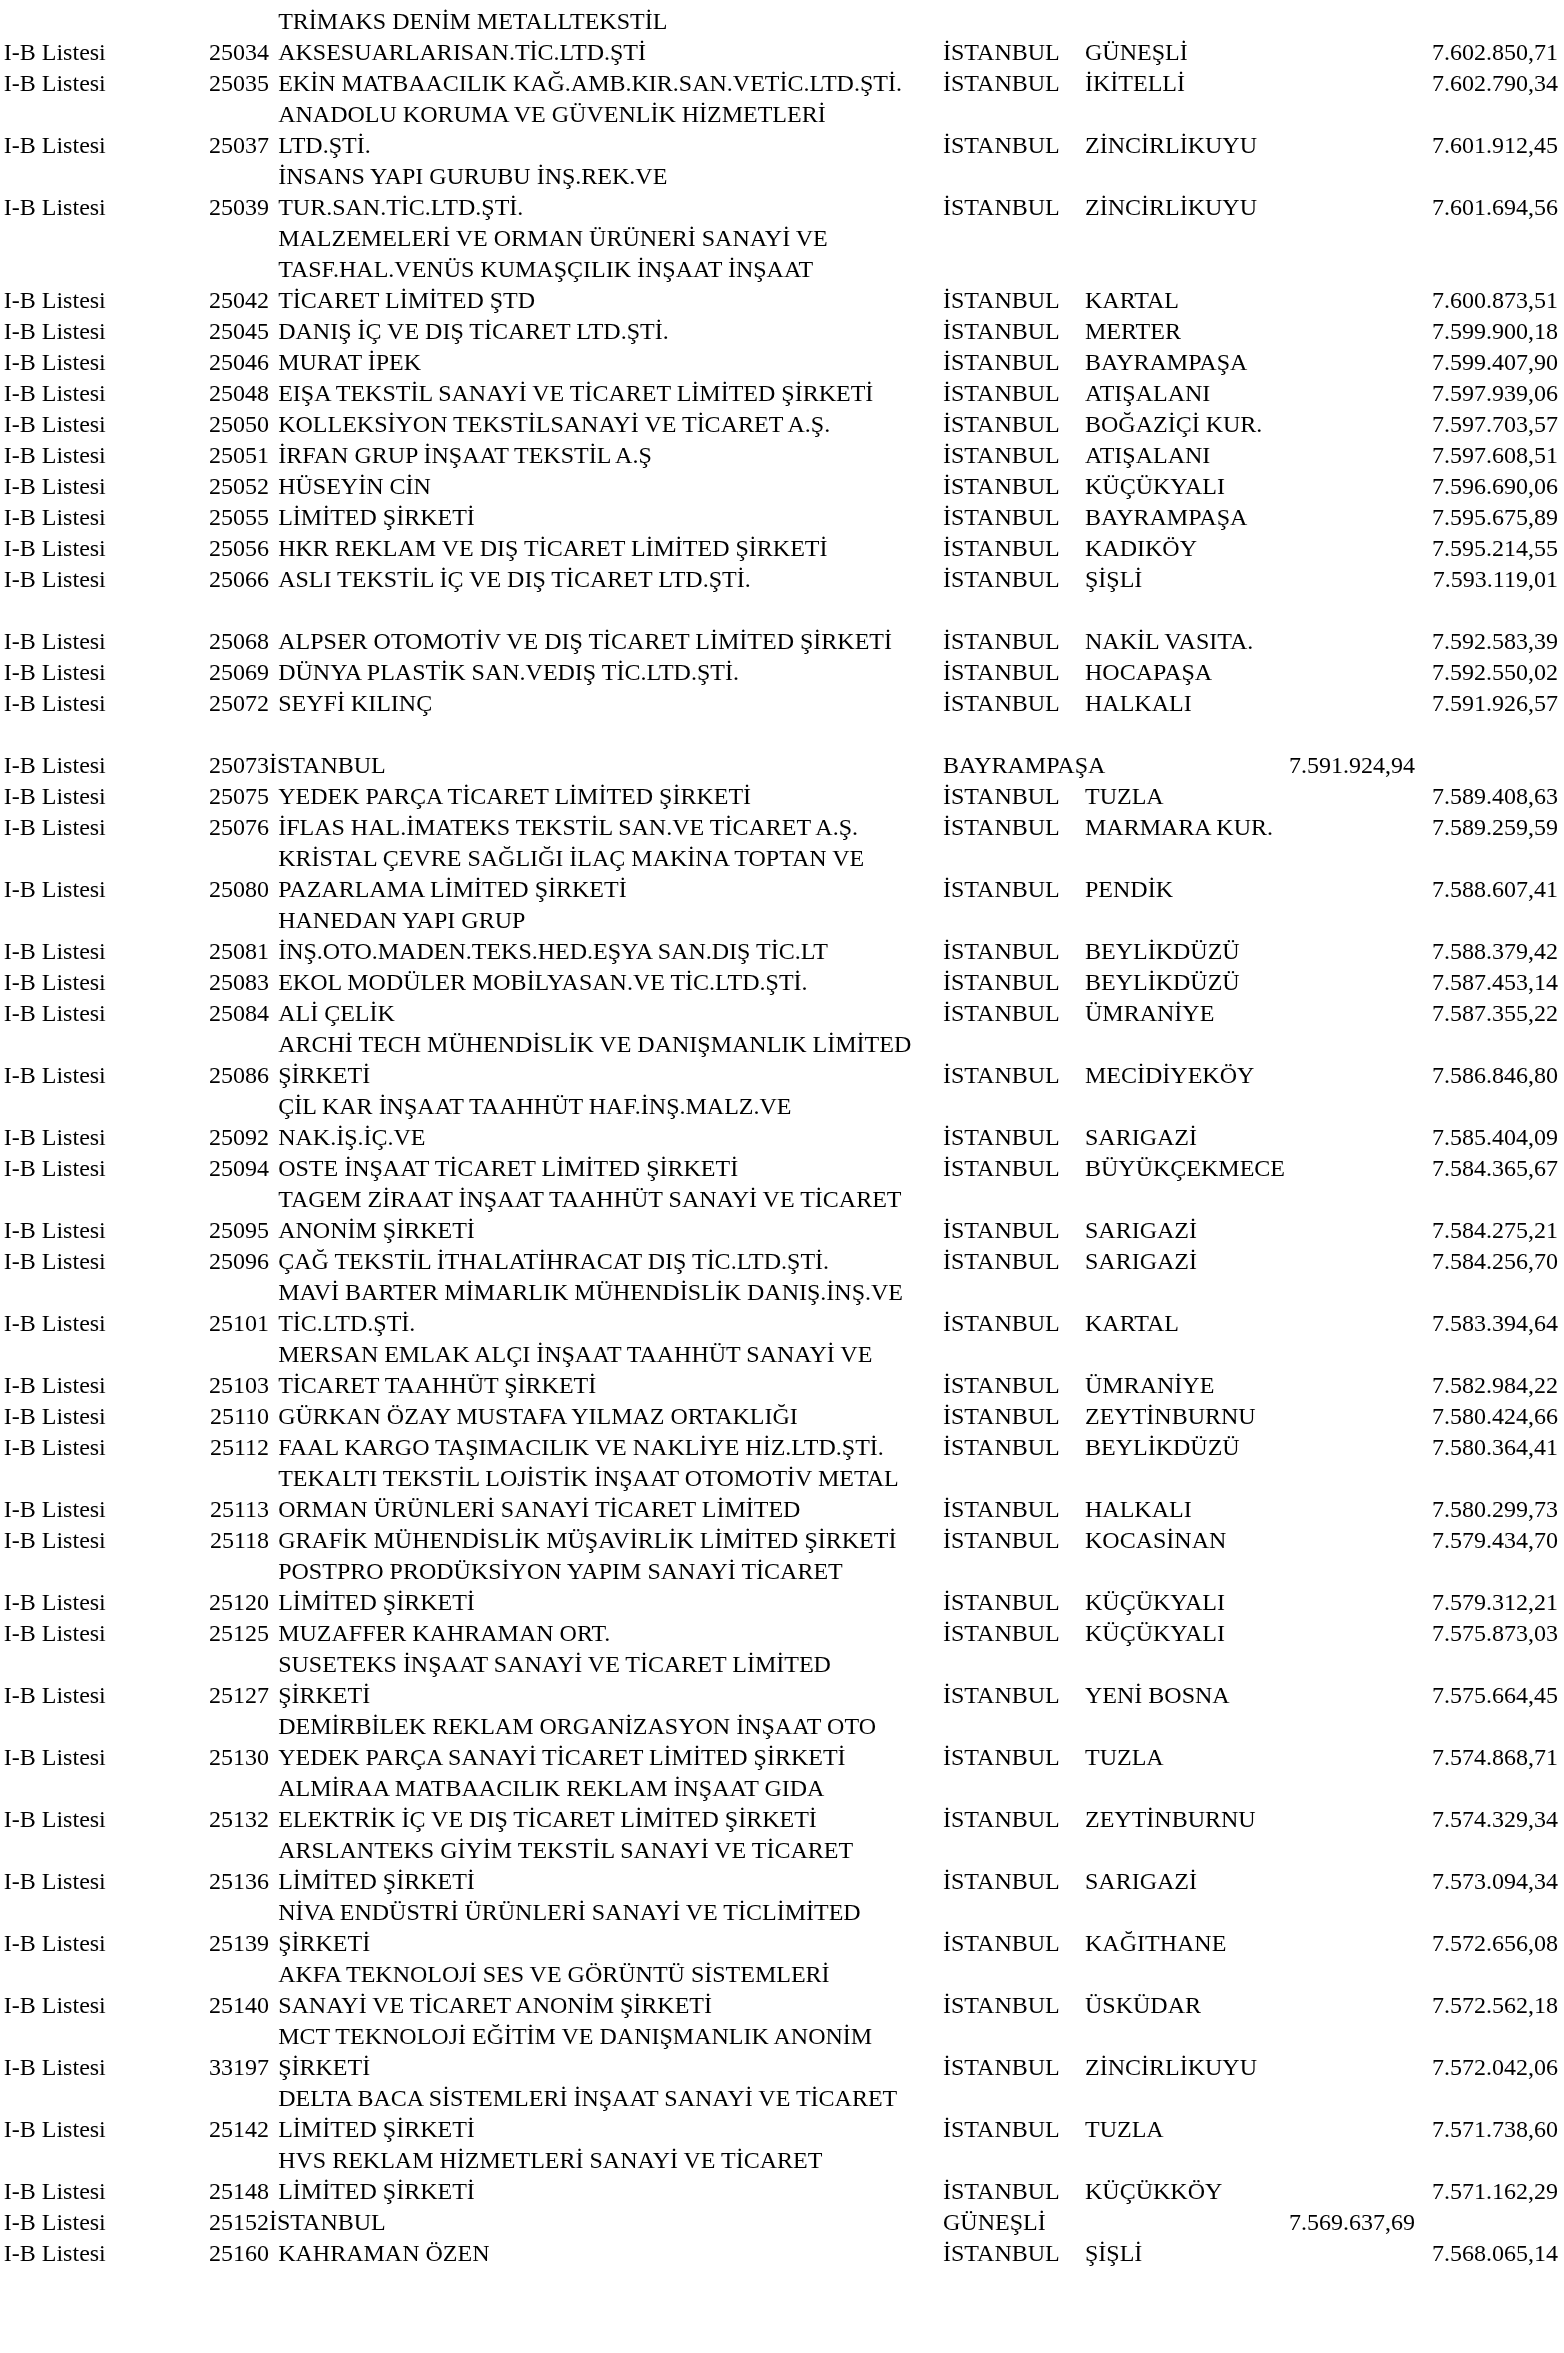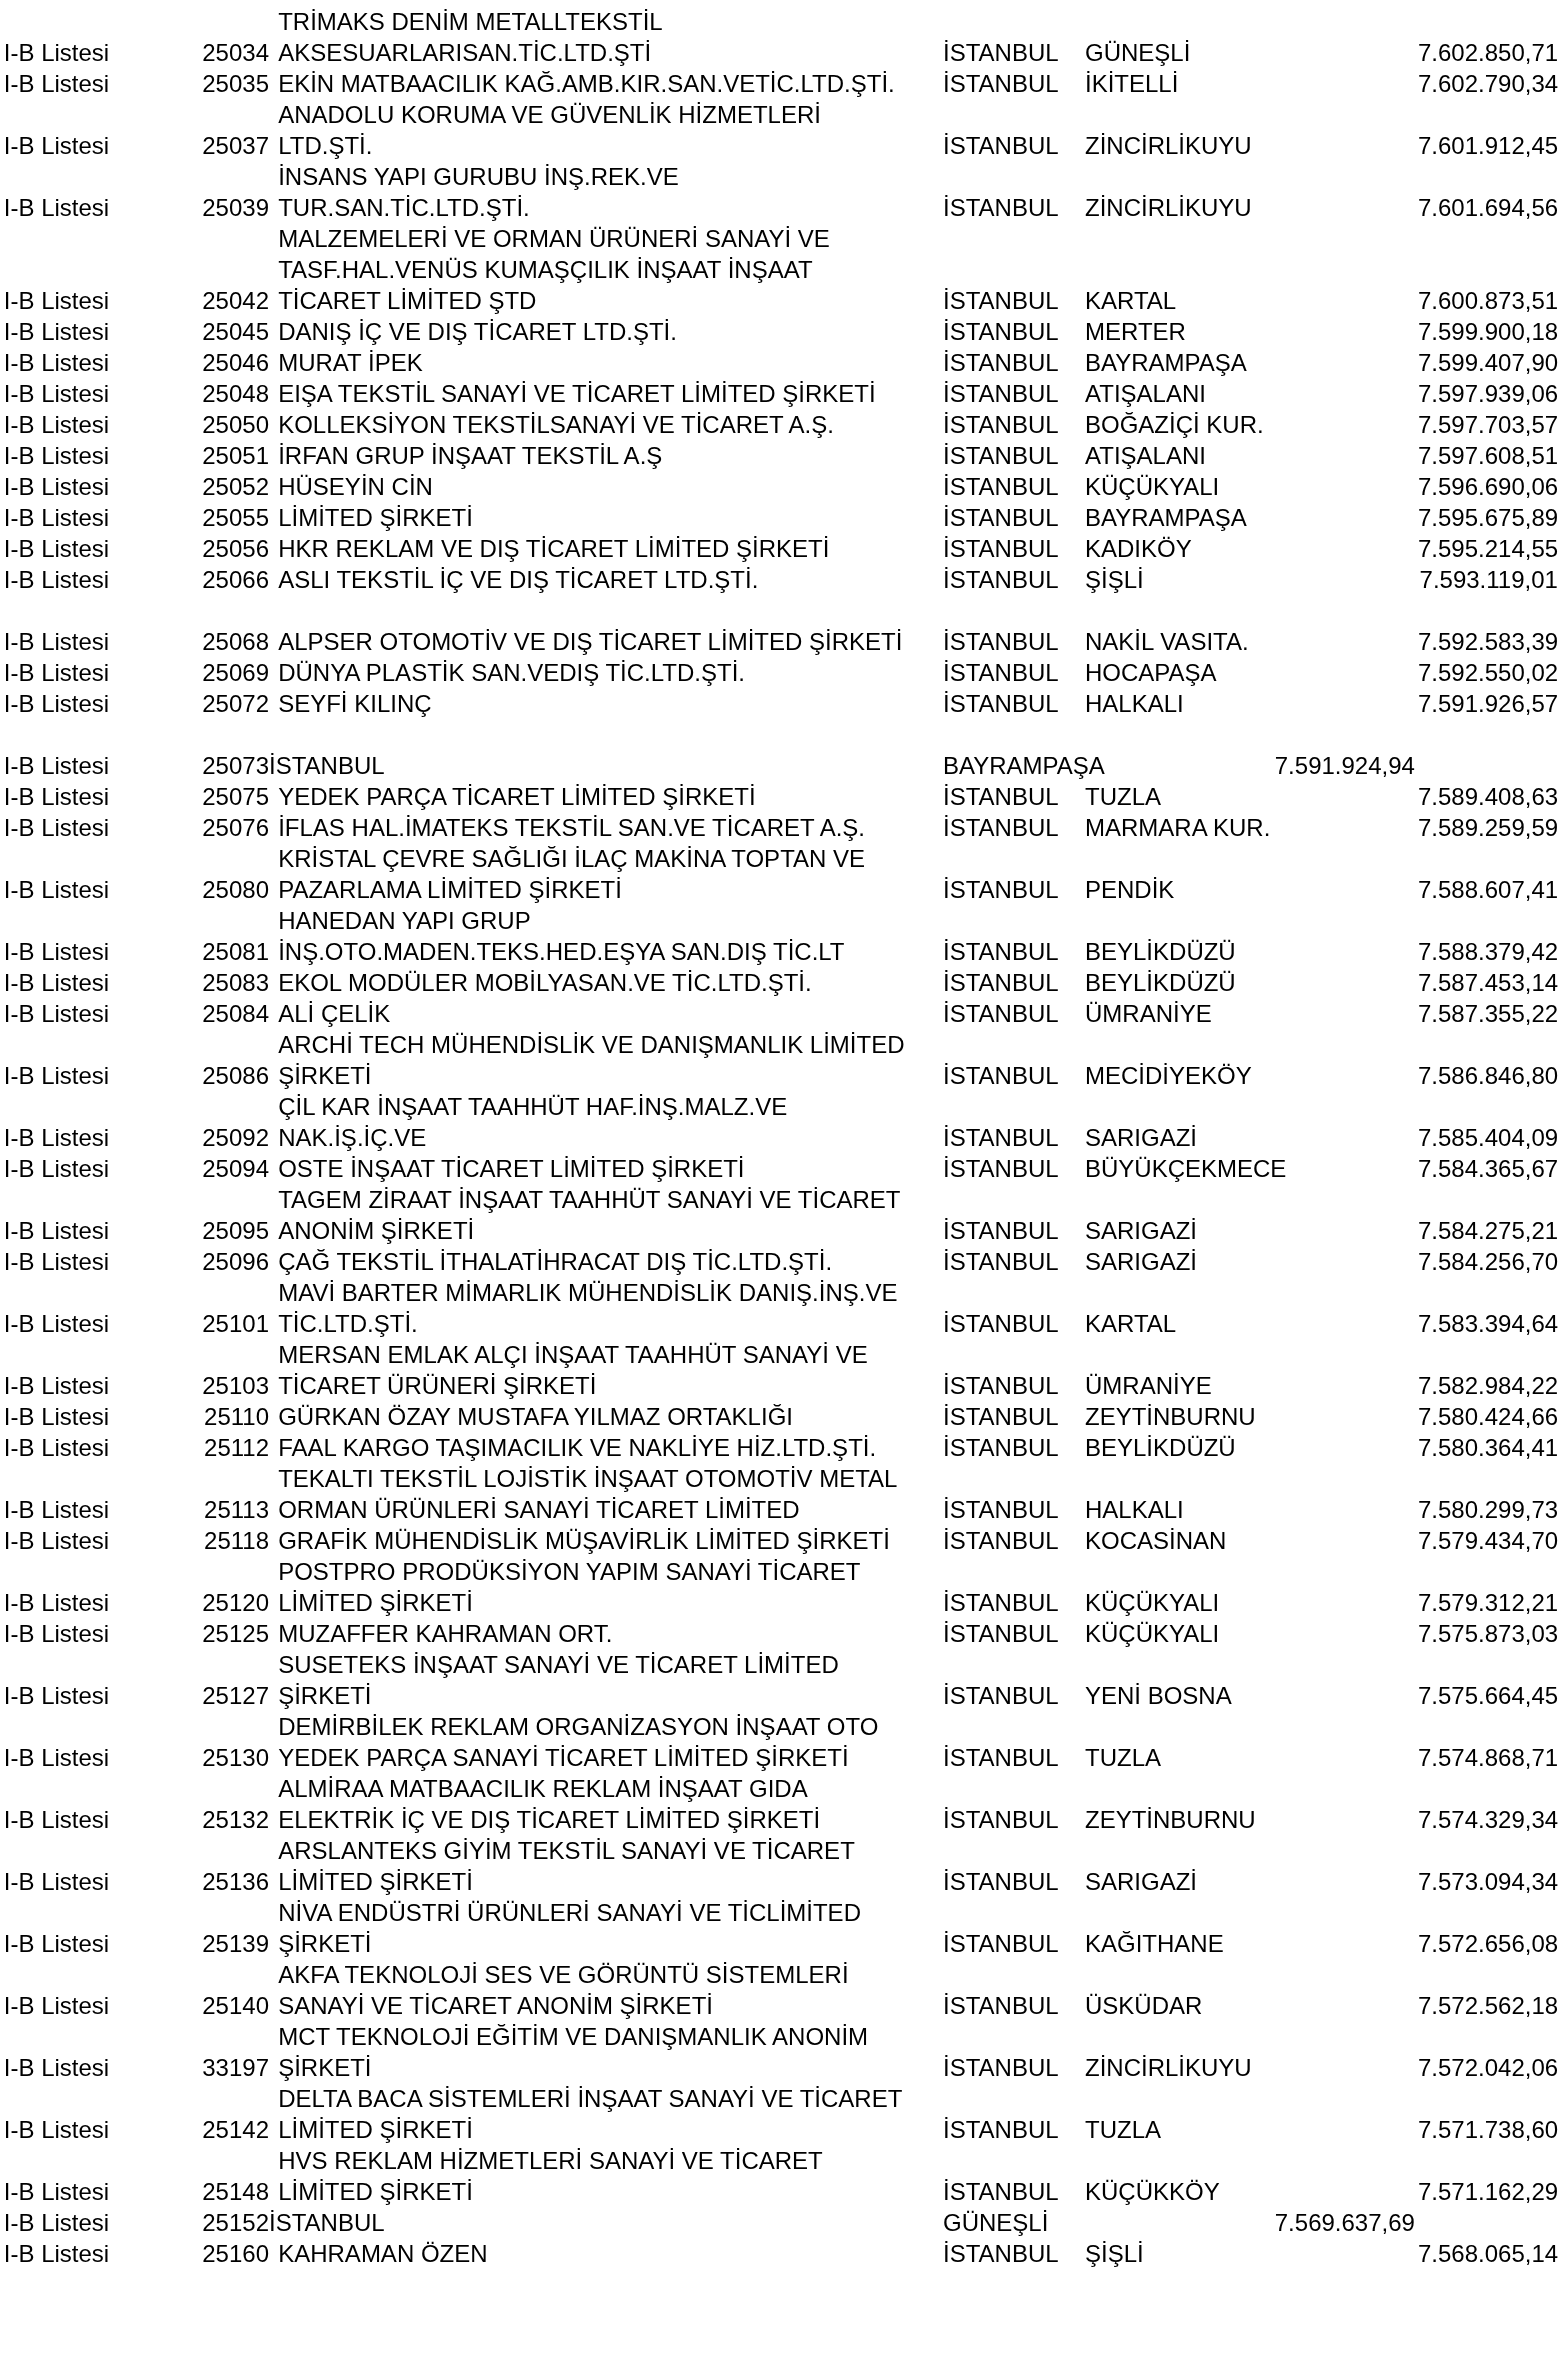--- a/index.html
+++ b/index.html
@@ -5,21 +5,21 @@
   html, body {
     margin: 0;
     padding: 0;
     background: #ffffff;
   }
   .page {
     width: 1565px;
     height: 2354px;
     background: #ffffff;
     color: #000000;
-    font-family: Liberation Sans, sans-serif;
+    font-family: Liberation Serif, serif;
     font-size: 24px;
     padding-top: 6.2px;
     box-sizing: border-box;
     overflow: hidden;
   }
   .row {
     display: grid;
     grid-template-columns: 197px 72px 674px 142px 333px 143px;
     height: 31px;
     align-items: center;
@@ -385,21 +385,21 @@
         <div class="cell list-label"></div>
         <div class="cell row-number"></div>
         <div class="cell company-name">MERSAN EMLAK ALÇI İNŞAAT TAAHHÜT SANAYİ VE</div>
         <div class="cell city"></div>
         <div class="cell district"></div>
         <div class="cell amount"></div>
       </div>
       <div class="row">
         <div class="cell list-label">I-B Listesi</div>
         <div class="cell row-number">25103</div>
-        <div class="cell company-name">TİCARET ÜRÜNERİ ŞİRKETİ</div>
+        <div class="cell company-name">TİCARET TAAHHÜT ŞİRKETİ</div>
         <div class="cell city">İSTANBUL</div>
         <div class="cell district">ÜMRANİYE</div>
         <div class="cell amount">7.582.984,22</div>
       </div>
       <div class="row">
         <div class="cell list-label">I-B Listesi</div>
         <div class="cell row-number">25110</div>
         <div class="cell company-name">GÜRKAN ÖZAY MUSTAFA YILMAZ ORTAKLIĞI</div>
         <div class="cell city">İSTANBUL</div>
         <div class="cell district">ZEYTİNBURNU</div>

